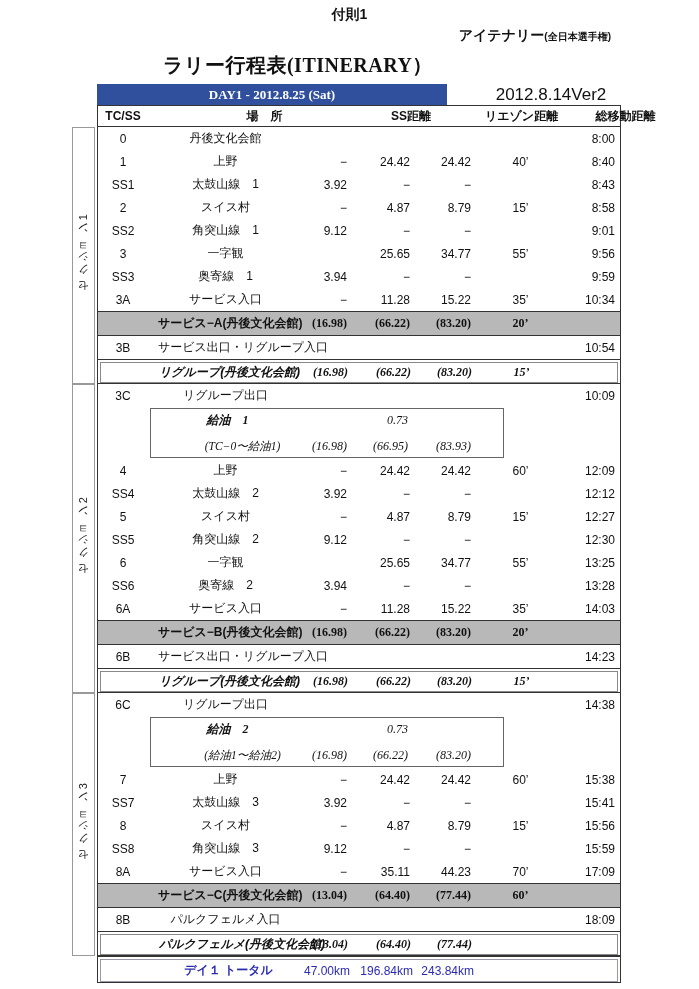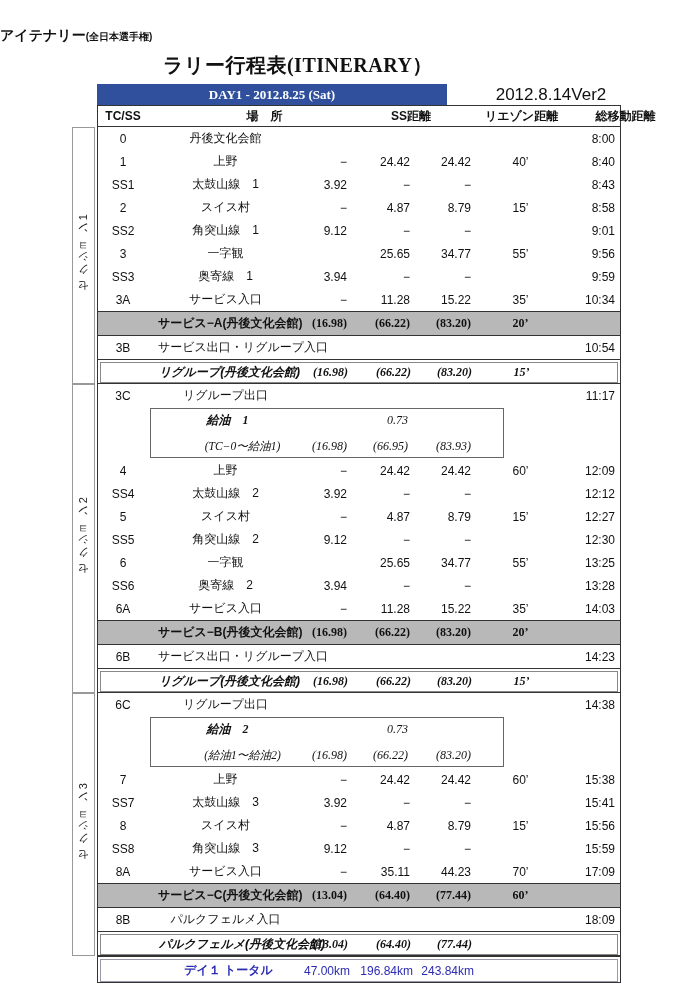--- a/index.html
+++ b/index.html
@@ -1,21 +1,21 @@
 <!DOCTYPE html>
 <html><head>
 <meta charset="utf-8">
 <style>
   html,body{margin:0;padding:0;background:#e8e8e8;}
   #page{position:relative;width:699px;height:989px;background:#ffffff;margin:0 auto;
         font-family:"Liberation Sans","DejaVu Sans",sans-serif;color:#111;overflow:hidden;}
 
   
   .annex{position:absolute;top:6px;left:0;width:699px;text-align:center;font-size:14px;font-weight:bold;}
-  .subtitle{position:absolute;top:27px;left:0;width:611px;text-align:left;font-size:14px;font-weight:bold;}
+  .subtitle{position:absolute;top:27px;left:0;width:611px;text-align:right;font-size:14px;font-weight:bold;}
   .subtitle .note{font-size:10px;font-weight:bold;}
   .main-title{position:absolute;top:52px;left:163px;font-size:20px;font-weight:bold;
               font-family:"Liberation Serif","DejaVu Serif",serif;letter-spacing:0.5px;}
 
   
   .banner-row{position:absolute;top:84px;left:97px;width:522px;height:21px;display:flex;gap:36px;}
   .day-banner{width:350px;height:21px;background:#30509d;color:#fff;text-align:center;
               font-family:"Liberation Serif","DejaVu Serif",serif;font-weight:bold;font-size:13px;line-height:21px;}
   .version{flex:1;text-align:center;font-size:17px;line-height:21px;color:#111;}
 
@@ -62,20 +62,21 @@
   
   .section{position:relative;}
   .bracket{position:absolute;left:-26px;top:0;bottom:0;width:23px;border:1px solid #999;box-sizing:border-box;
            display:flex;align-items:center;justify-content:center;}
   .bracket span{writing-mode:vertical-rl;transform:rotate(180deg);font-size:11px;letter-spacing:2px;white-space:nowrap;color:#222;}
 </style>
 </head>
 <body>
 
 <div id="page">
+  <div class="annex">付則1</div>
   <div class="subtitle">
     <span>アイテナリー</span><span class="note">(全日本選手権)</span>
   </div>
   <div class="main-title">ラリー行程表(ITINERARY）</div>
 
   <div class="banner-row">
     <div class="day-banner">DAY1 - 2012.8.25 (Sat)</div>
     <div class="version">2012.8.14Ver2</div>
   </div>
 
@@ -200,21 +201,21 @@
           <div class="bracket">
             <span>セクション 2</span>
           </div>
           <div class="grid row normal">
             <div class="c tc">3C</div>
             <div class="c place">リグループ出口</div>
             <div class="c ss"></div>
             <div class="c liaison"></div>
             <div class="c total"></div>
             <div class="c req"></div>
-            <div class="c time">11:17</div>
+            <div class="c time">10:09</div>
           </div>
           <div class="row refuel">
             <div class="refuel-border"></div>
             <div class="grid rline l1">
               <div class="c tc"></div>
               <div class="c place">給油　1</div>
               <div class="c ss"></div>
               <div class="c liaison">0.73</div>
               <div class="c total"></div>
               <div class="c req"></div>

